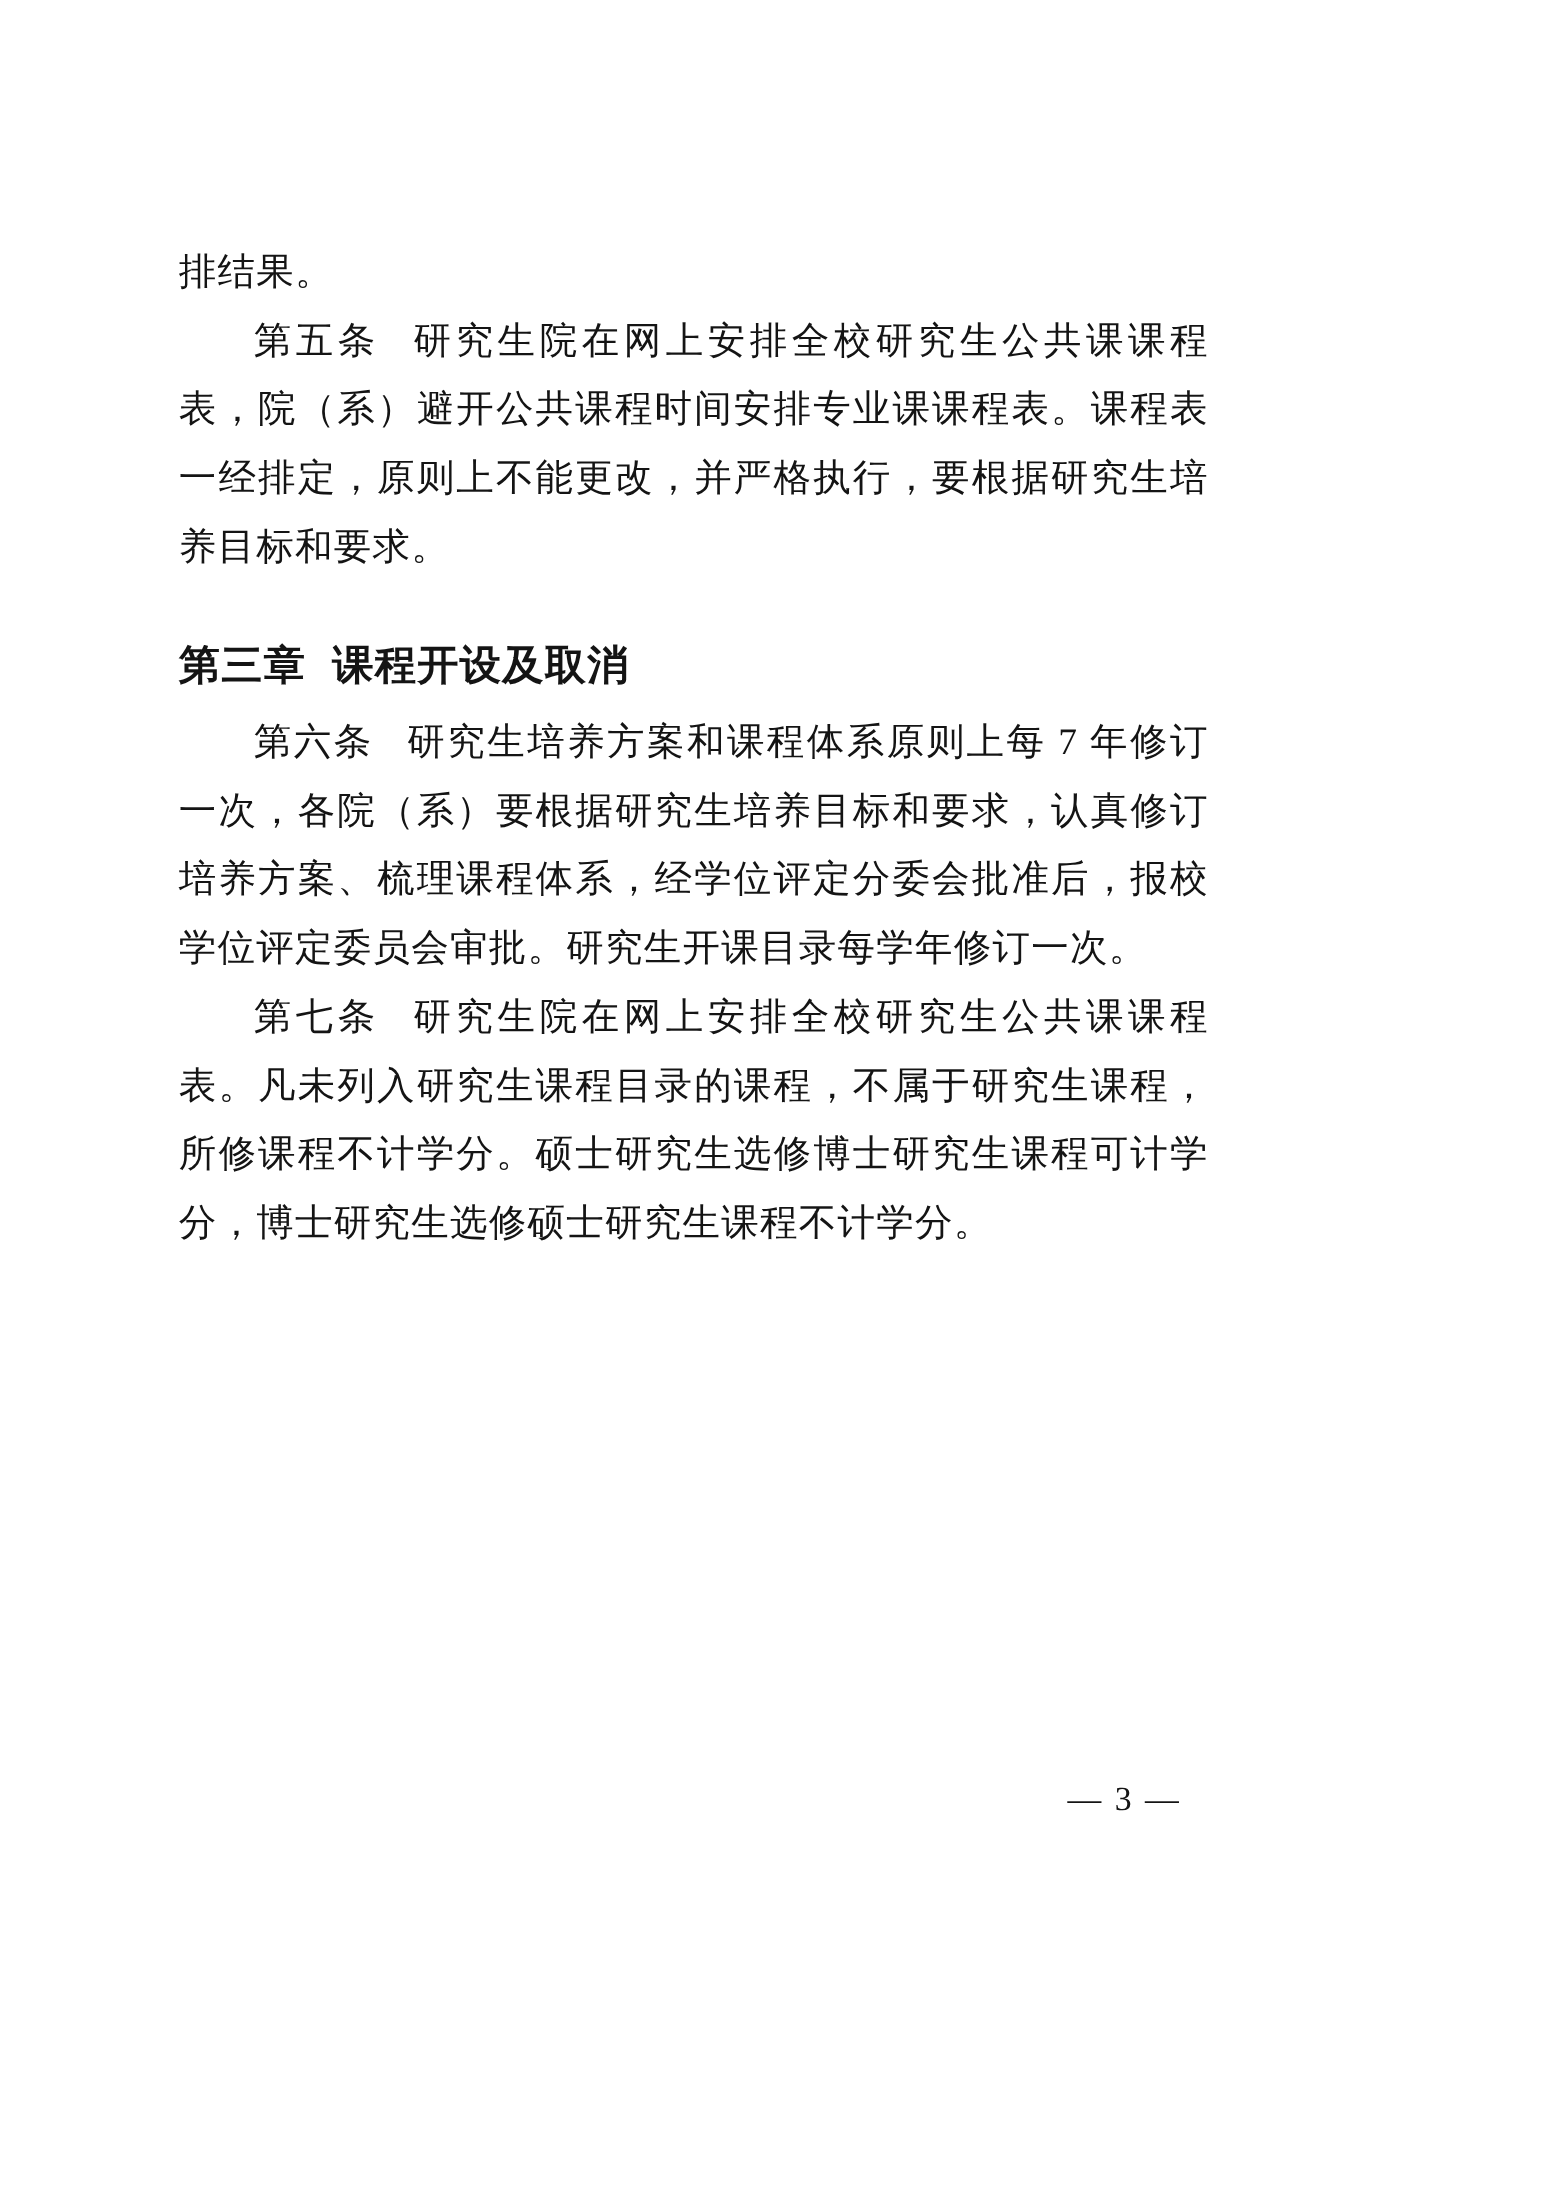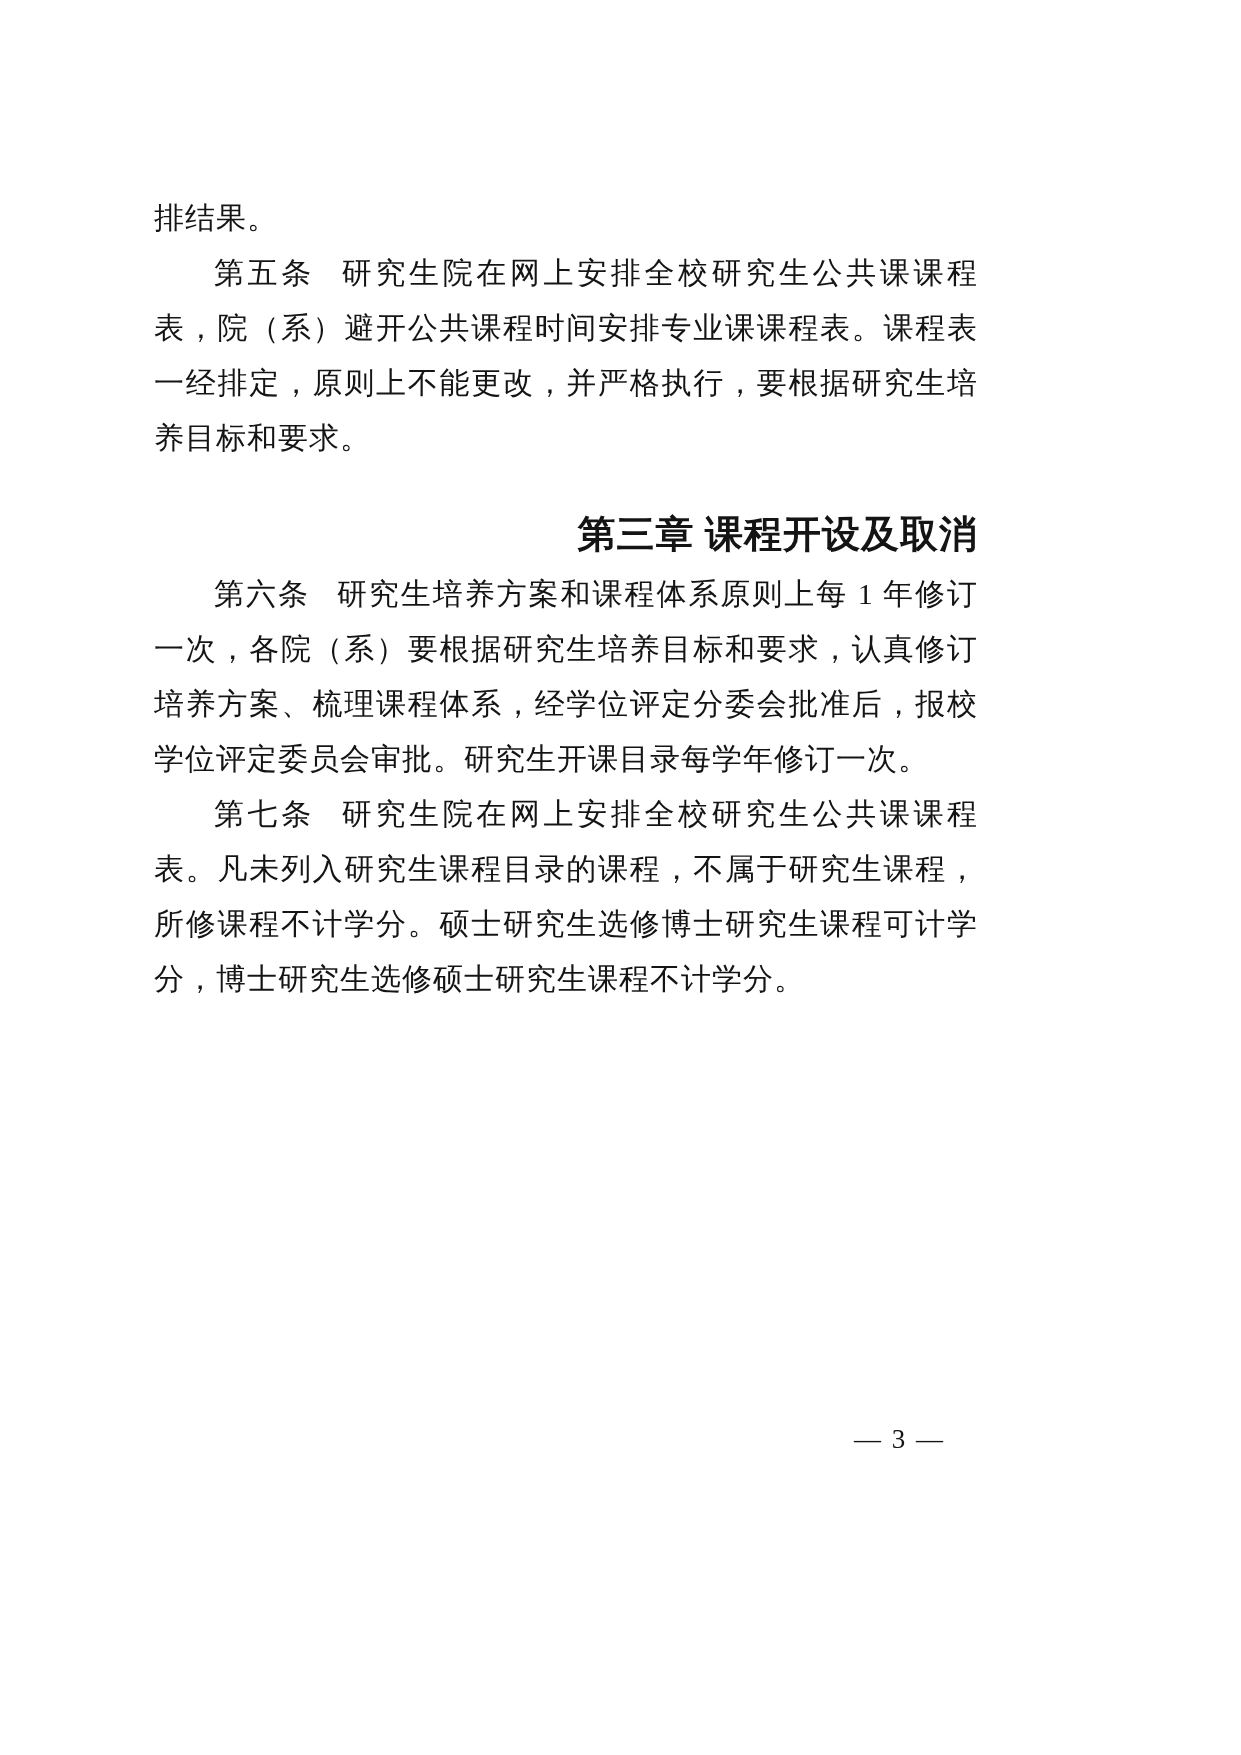--- a/index.html
+++ b/index.html
@@ -11,46 +11,47 @@
     position: relative;
     width: 1241px;
     height: 1755px;
     background: #ffffff;
     font-family: "Liberation Serif", "DejaVu Serif", serif;
     color: #141414;
     overflow: hidden;
   }
   .content {
     position: absolute;
-    left: 154px;
+    left: 143px;
     top: 190px;
     width: 824px;
     font-size: 30px;
     line-height: 55px;
     text-align: justify;
     letter-spacing: 1px;
   }
   .content p {
     margin: 0;
     text-indent: 2em;
   }
   .content p.no-indent {
     text-indent: 0;
   }
   .term {
     font-weight: normal;
     margin-right: 0.9em;
   }
   .chapter {
-    text-align: right;
+    text-align: left;
     font-weight: bold;
     text-indent: 0 !important;
     margin-top: 42px !important;
     margin-bottom: 4px !important;
-    font-size: 38px;
+    font-size: 33px;
+    font-family: Liberation Mono, monospace;
   }
   .page-number {
     position: absolute;
     top: 1424px;
     right: 296px;
     font-size: 27px;
     letter-spacing: 2px;
     color: #141414;
   }
 </style>
@@ -59,21 +60,21 @@
 
 <div class="page">
   <div class="content">
 
     <p class="no-indent">排结果。</p>
 
     <p><span class="term">第五条</span><span>研究生院在网上安排全校研究生公共课课程表，院（系）避开公共课程时间安排专业课课程表。课程表一经排定，原则上不能更改，并严格执行，要根据研究生培养目标和要求。</span></p>
 
     <p class="chapter">第三章 课程开设及取消</p>
 
-    <p><span class="term">第六条</span><span>研究生培养方案和课程体系原则上每 1 年修订一次，各院（系）要根据研究生培养目标和要求，认真修订培养方案、梳理课程体系，经学位评定分委会批准后，报校学位评定委员会审批。研究生开课目录每学年修订一次。</span></p>
+    <p><span class="term">第六条</span><span>研究生培养方案和课程体系原则上每 7 年修订一次，各院（系）要根据研究生培养目标和要求，认真修订培养方案、梳理课程体系，经学位评定分委会批准后，报校学位评定委员会审批。研究生开课目录每学年修订一次。</span></p>
 
     <p><span class="term">第七条</span><span>研究生院在网上安排全校研究生公共课课程表。凡未列入研究生课程目录的课程，不属于研究生课程，所修课程不计学分。硕士研究生选修博士研究生课程可计学分，博士研究生选修硕士研究生课程不计学分。</span></p>
 
 
 
   </div>
 
   <div class="page-number">— 3 —</div>
 </div>
 

